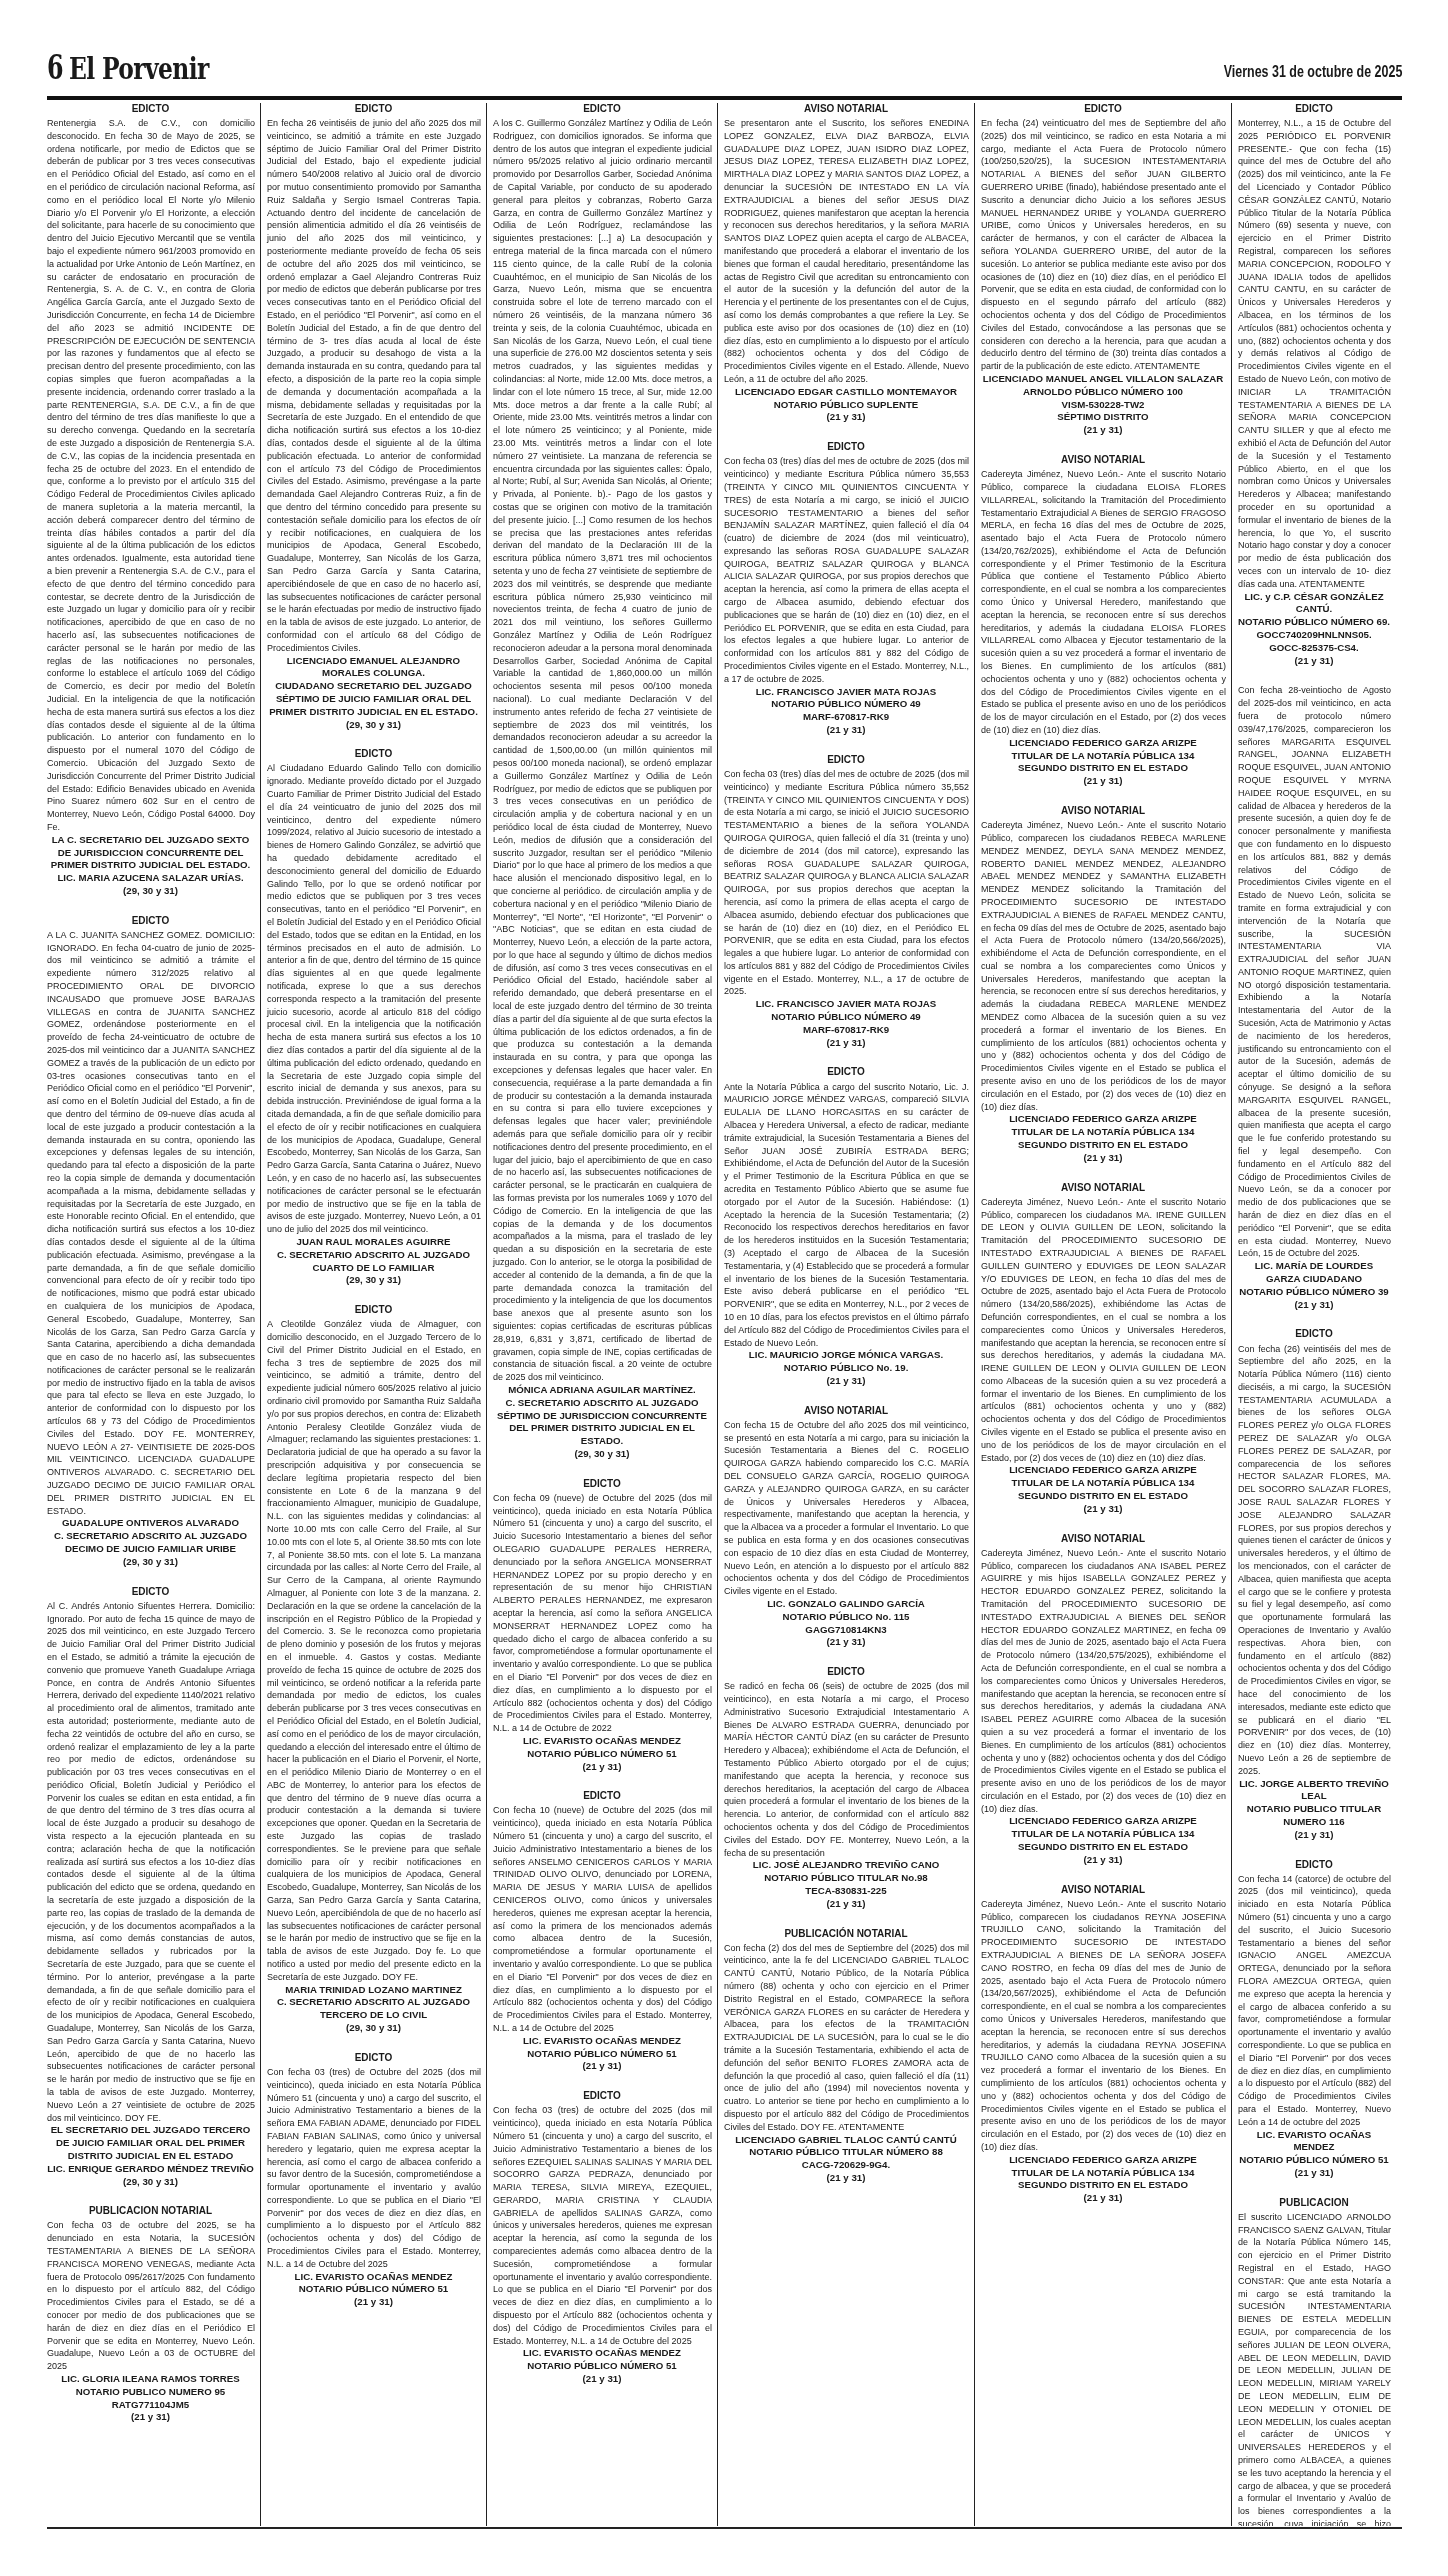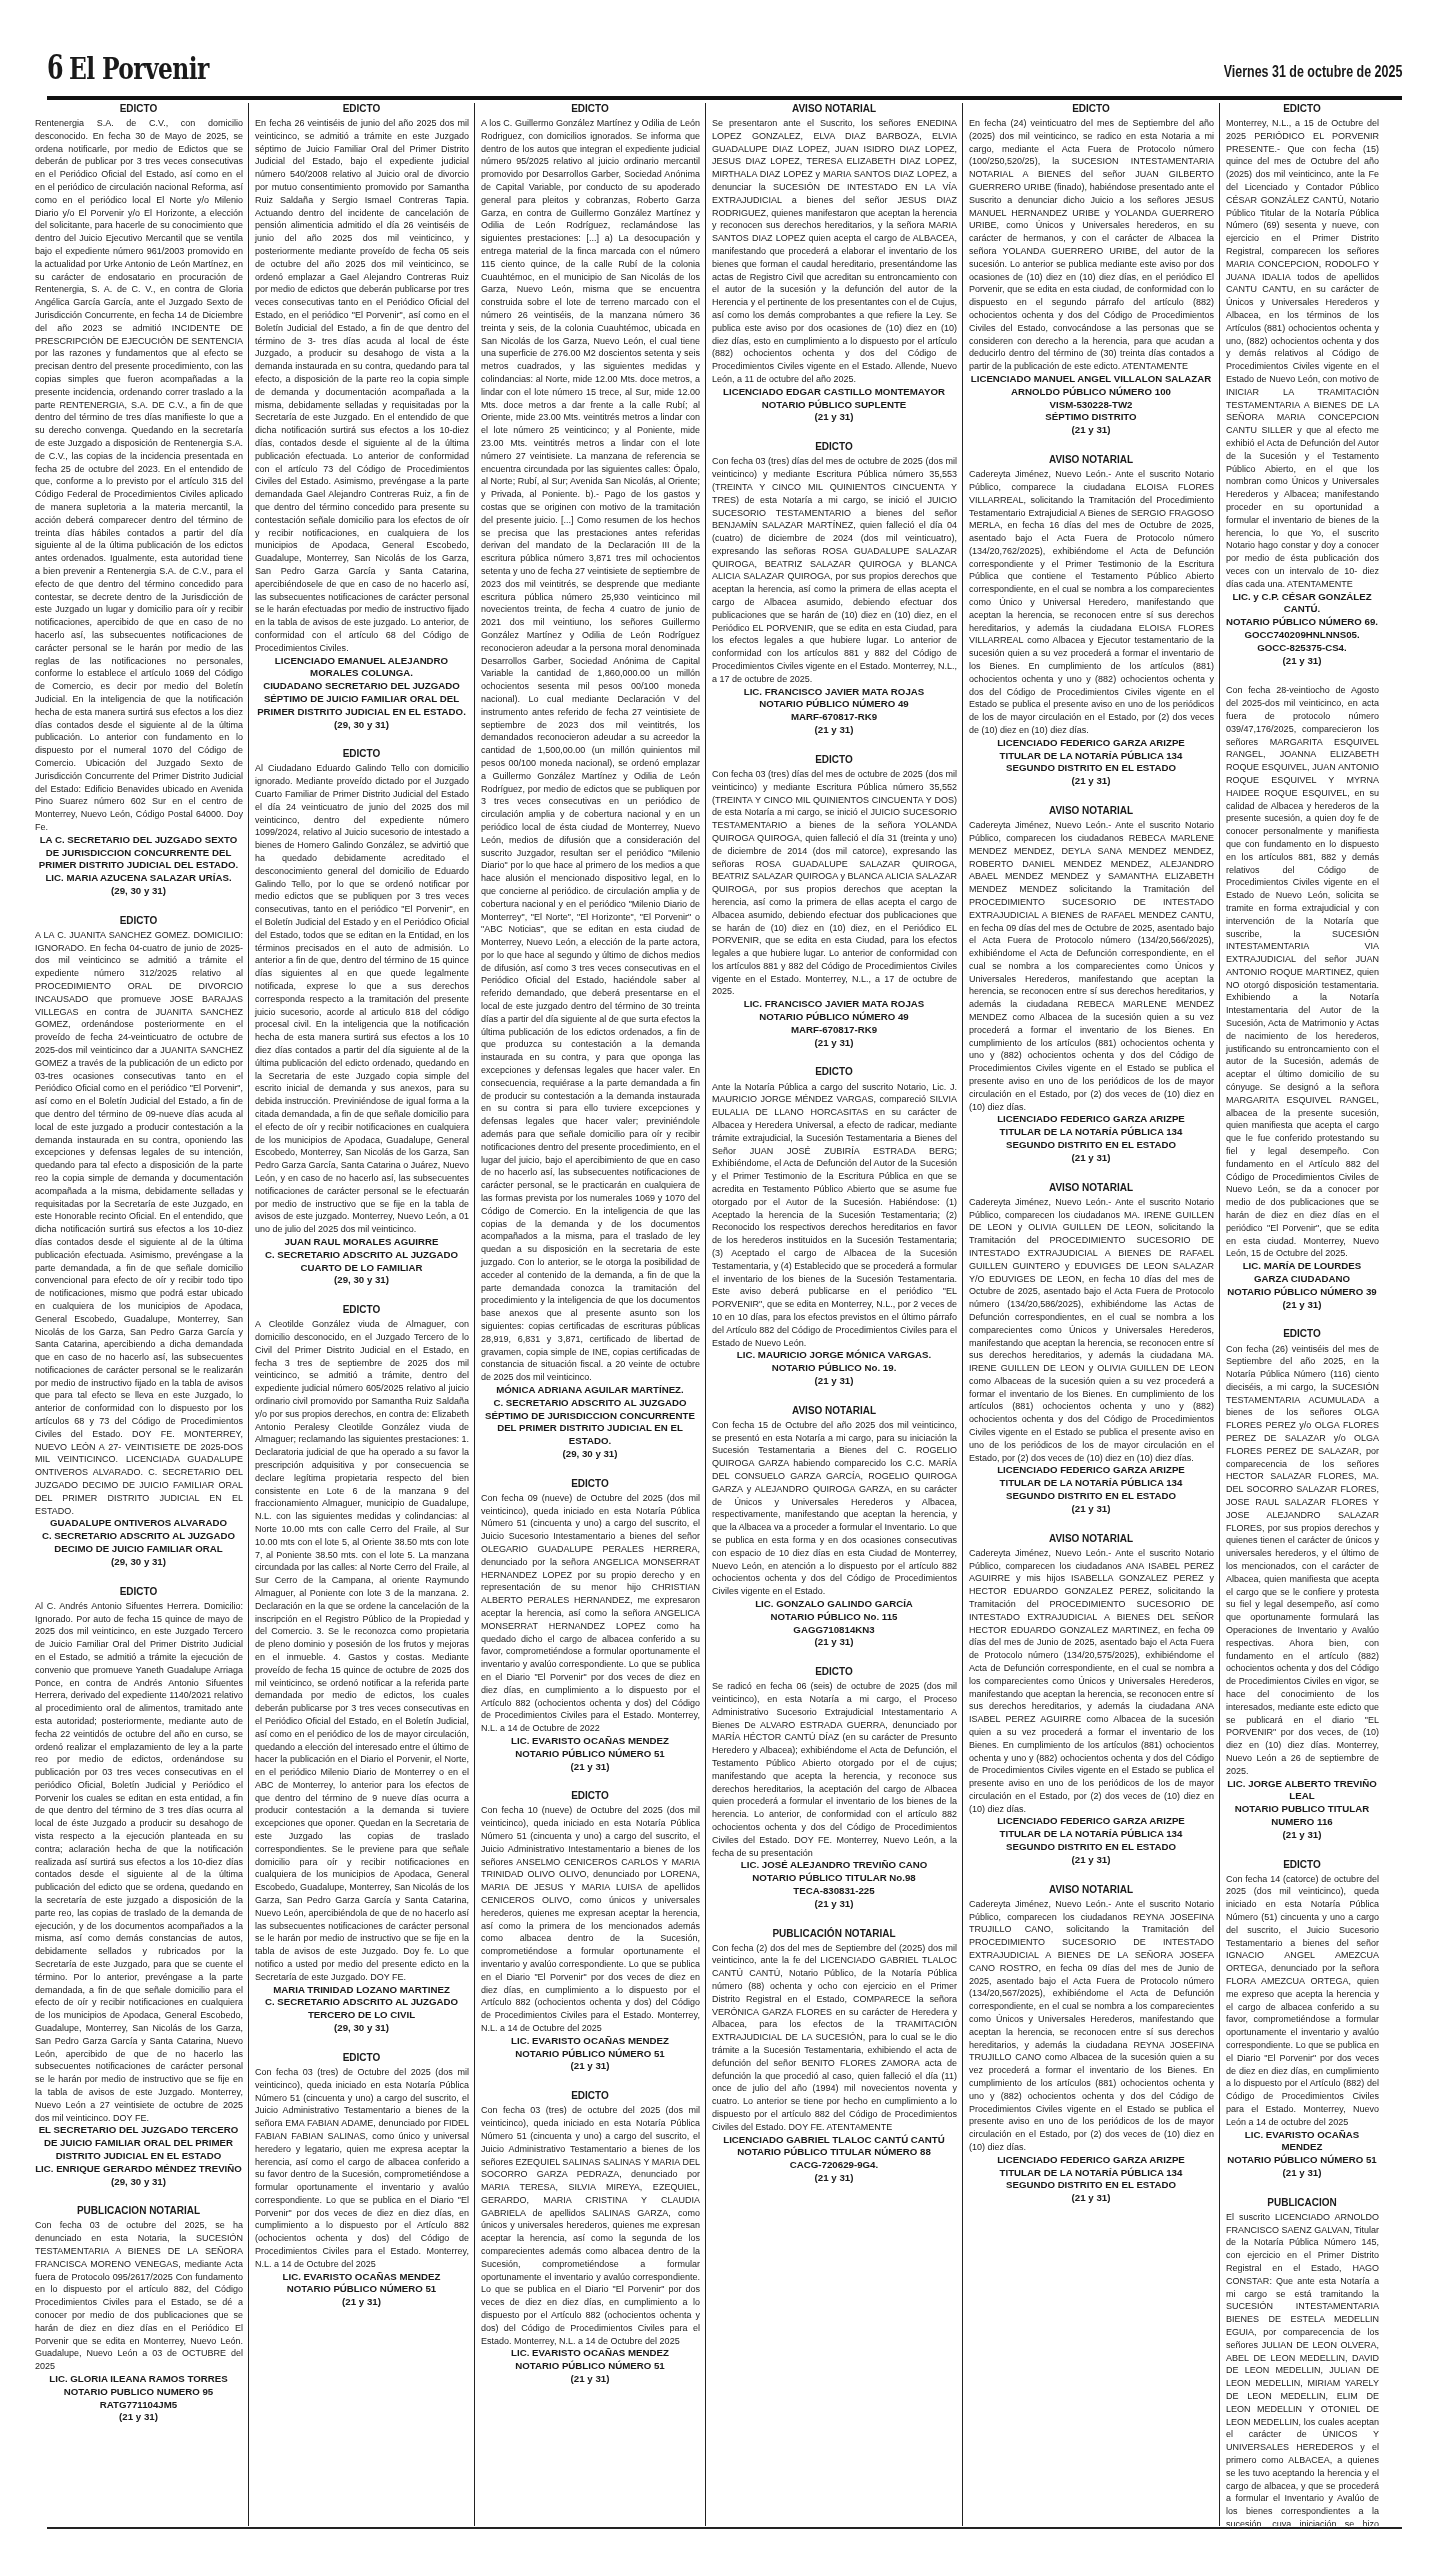--- a/index.html
+++ b/index.html
@@ -3,21 +3,21 @@
 <meta charset="utf-8">
 <style>
   html, body { margin:0; padding:0; background:#fff; }
   body { width:1449px; height:2576px; position:relative; overflow:hidden; font-family:"Liberation Sans", sans-serif; color:#1a1a1a; }
   .masthead { position:absolute; left:47px; top:47px; width:1355px; height:39px; }
   .page-num { position:absolute; left:0; top:3.1px; font-family:"DejaVu Serif", serif; font-weight:900; font-size:34px; line-height:34px; transform:scaleX(0.7); transform-origin:left; }
   .paper-name { position:absolute; left:22px; top:6.2px; font-family:"DejaVu Serif", serif; font-weight:900; font-size:30px; line-height:31px; letter-spacing:-0.8px; transform:scaleX(0.78); transform-origin:left; }
   .issue-date { position:absolute; right:0; top:15.6px; font-family:"Liberation Sans", sans-serif; font-weight:bold; font-size:15.6px; transform:scaleX(0.8); transform-origin:right; }
   .top-rule { position:absolute; left:47px; top:96px; width:1355px; height:3.9px; background:#111; }
   .bottom-rule { position:absolute; left:47px; top:2527px; width:1355px; height:2.3px; background:#222; }
-  .columns { position:absolute; left:29px; top:103px; width:1355px; height:2423px; display:flex; }
+  .columns { position:absolute; left:41px; top:103px; width:1355px; height:2423px; display:flex; }
   .col { height:100%; overflow:hidden; box-sizing:border-box; padding:0 5.5px; border-right:1.6px solid #222; }
   .col:last-child { border-right:none; }
   .notice { margin-bottom:17px; }
   .n-head { text-align:center; font-weight:bold; font-size:10px; line-height:12.5px; margin-bottom:1.6px; }
   .n-body { font-size:9.7px; line-height:12.8px; text-align:justify; hyphens:auto; transform:scaleX(0.93); transform-origin:left; width:107.5%; }
   .n-sig { text-align:center; font-weight:bold; font-size:9.7px; line-height:12.8px; }
 </style>
 </head>
 <body>
 
@@ -34,21 +34,21 @@
         <div class="n-head">EDICTO</div>
         <div class="n-body" lang="es">Rentenergia S.A. de C.V., con domicilio desconocido. En fecha 30 de Mayo de 2025, se ordena notificarle, por medio de Edictos que se deberán de publicar por 3 tres veces consecutivas en el Periódico Oficial del Estado, así como en el en el periódico de circulación nacional Reforma, así como en el periódico local El Norte y/o Milenio Diario y/o El Porvenir y/o El Horizonte, a elección del solicitante, para hacerle de su conocimiento que dentro del Juicio Ejecutivo Mercantil que se ventila bajo el expediente número 961/2003 promovido en la actualidad por Urke Antonio de León Martínez, en su carácter de endosatario en procuración de Rentenergia, S. A. de C. V., en contra de Gloria Angélica García García, ante el Juzgado Sexto de Jurisdicción Concurrente, en fecha 14 de Diciembre del año 2023 se admitió INCIDENTE DE PRESCRIPCIÓN DE EJECUCIÓN DE SENTENCIA por las razones y fundamentos que al efecto se precisan dentro del presente procedimiento, con las copias simples que fueron acompañadas a la presente incidencia, ordenando correr traslado a la parte RENTENERGIA, S.A. DE C.V., a fin de que dentro del término de tres días manifieste lo que a su derecho convenga. Quedando en la secretaría de este Juzgado a disposición de Rentenergia S.A. de C.V., las copias de la incidencia presentada en fecha 25 de octubre del 2023. En el entendido de que, conforme a lo previsto por el artículo 315 del Código Federal de Procedimientos Civiles aplicado de manera supletoria a la materia mercantil, la acción deberá comparecer dentro del término de treinta días hábiles contados a partir del día siguiente al de la última publicación de los edictos antes ordenados. Igualmente, esta autoridad tiene a bien prevenir a Rentenergia S.A. de C.V., para el efecto de que dentro del término concedido para contestar, se decrete dentro de la Jurisdicción de este Juzgado un lugar y domicilio para oír y recibir notificaciones, apercibido de que en caso de no hacerlo así, las subsecuentes notificaciones de carácter personal se le harán por medio de las reglas de las notificaciones no personales, conforme lo establece el artículo 1069 del Código de Comercio, es decir por medio del Boletín Judicial. En la inteligencia de que la notificación hecha de esta manera surtirá sus efectos a los diez días contados desde el siguiente al de la última publicación. Lo anterior con fundamento en lo dispuesto por el numeral 1070 del Código de Comercio. Ubicación del Juzgado Sexto de Jurisdicción Concurrente del Primer Distrito Judicial del Estado: Edificio Benavides ubicado en Avenida Pino Suarez número 602 Sur en el centro de Monterrey, Nuevo León, Código Postal 64000. Doy Fe.</div>
         <div class="n-sig">LA C. SECRETARIO DEL JUZGADO SEXTO DE JURISDICCION CONCURRENTE DEL PRIMER DISTRITO JUDICIAL DEL ESTADO.</div>
         <div class="n-sig">LIC. MARIA AZUCENA SALAZAR URÍAS.</div>
         <div class="n-sig">(29, 30 y 31)</div>
       </div>
       <div class="notice">
         <div class="n-head">EDICTO</div>
         <div class="n-body" lang="es">A LA C. JUANITA SANCHEZ GOMEZ. DOMICILIO: IGNORADO. En fecha 04-cuatro de junio de 2025-dos mil veinticinco se admitió a trámite el expediente número 312/2025 relativo al PROCEDIMIENTO ORAL DE DIVORCIO INCAUSADO que promueve JOSE BARAJAS VILLEGAS en contra de JUANITA SANCHEZ GOMEZ, ordenándose posteriormente en el proveído de fecha 24-veinticuatro de octubre de 2025-dos mil veinticinco dar a JUANITA SANCHEZ GOMEZ a través de la publicación de un edicto por 03-tres ocasiones consecutivas tanto en el Periódico Oficial como en el periódico "El Porvenir", así como en el Boletín Judicial del Estado, a fin de que dentro del término de 09-nueve días acuda al local de este juzgado a producir contestación a la demanda instaurada en su contra, oponiendo las excepciones y defensas legales de su intención, quedando para tal efecto a disposición de la parte reo la copia simple de demanda y documentación acompañada a la misma, debidamente selladas y requisitadas por la Secretaría de este Juzgado, en este Honorable recinto Oficial. En el entendido, que dicha notificación surtirá sus efectos a los 10-diez días contados desde el siguiente al de la última publicación efectuada. Asimismo, prevéngase a la parte demandada, a fin de que señale domicilio convencional para efecto de oír y recibir todo tipo de notificaciones, mismo que podrá estar ubicado en cualquiera de los municipios de Apodaca, General Escobedo, Guadalupe, Monterrey, San Nicolás de los Garza, San Pedro Garza García y Santa Catarina, apercibiendo a dicha demandada que en caso de no hacerlo así, las subsecuentes notificaciones de carácter personal se le realizarán por medio de instructivo fijado en la tabla de avisos que para tal efecto se lleva en este Juzgado, lo anterior de conformidad con lo dispuesto por los artículos 68 y 73 del Código de Procedimientos Civiles del Estado. DOY FE. MONTERREY, NUEVO LEÓN A 27- VEINTISIETE DE 2025-DOS MIL VEINTICINCO. LICENCIADA GUADALUPE ONTIVEROS ALVARADO. C. SECRETARIO DEL JUZGADO DECIMO DE JUICIO FAMILIAR ORAL DEL PRIMER DISTRITO JUDICIAL EN EL ESTADO.</div>
         <div class="n-sig">GUADALUPE ONTIVEROS ALVARADO</div>
-        <div class="n-sig">C. SECRETARIO ADSCRITO AL JUZGADO DECIMO DE JUICIO FAMILIAR ORAL</div>
+        <div class="n-sig">C. SECRETARIO ADSCRITO AL JUZGADO DECIMO DE JUICIO FAMILIAR URIBE</div>
         <div class="n-sig">(29, 30 y 31)</div>
       </div>
       <div class="notice">
         <div class="n-head">EDICTO</div>
         <div class="n-body" lang="es">Al C. Andrés Antonio Sifuentes Herrera. Domicilio: Ignorado. Por auto de fecha 15 quince de mayo de 2025 dos mil veinticinco, en este Juzgado Tercero de Juicio Familiar Oral del Primer Distrito Judicial en el Estado, se admitió a trámite la ejecución de convenio que promueve Yaneth Guadalupe Arriaga Ponce, en contra de Andrés Antonio Sifuentes Herrera, derivado del expediente 1140/2021 relativo al procedimiento oral de alimentos, tramitado ante esta autoridad; posteriormente, mediante auto de fecha 22 veintidós de octubre del año en curso, se ordenó realizar el emplazamiento de ley a la parte reo por medio de edictos, ordenándose su publicación por 03 tres veces consecutivas en el periódico Oficial, Boletín Judicial y Periódico el Porvenir los cuales se editan en esta entidad, a fin de que dentro del término de 3 tres días ocurra al local de éste Juzgado a producir su desahogo de vista respecto a la ejecución planteada en su contra; aclaración hecha de que la notificación realizada así surtirá sus efectos a los 10-diez días contados desde el siguiente al de la última publicación del edicto que se ordena, quedando en la secretaría de este juzgado a disposición de la parte reo, las copias de traslado de la demanda de ejecución, y de los documentos acompañados a la misma, así como demás constancias de autos, debidamente sellados y rubricados por la Secretaría de este Juzgado, para que se cuente el término. Por lo anterior, prevéngase a la parte demandada, a fin de que señale domicilio para el efecto de oír y recibir notificaciones en cualquiera de los municipios de Apodaca, General Escobedo, Guadalupe, Monterrey, San Nicolás de los Garza, San Pedro Garza García y Santa Catarina, Nuevo León, apercibido de que de no hacerlo las subsecuentes notificaciones de carácter personal se le harán por medio de instructivo que se fije en la tabla de avisos de este Juzgado. Monterrey, Nuevo León a 27 veintisiete de octubre de 2025 dos mil veinticinco. DOY FE.</div>
         <div class="n-sig">EL SECRETARIO DEL JUZGADO TERCERO DE JUICIO FAMILIAR ORAL DEL PRIMER DISTRITO JUDICIAL EN EL ESTADO</div>
         <div class="n-sig">LIC. ENRIQUE GERARDO MÉNDEZ TREVIÑO</div>
         <div class="n-sig">(29, 30 y 31)</div>
       </div>
       <div class="notice">

